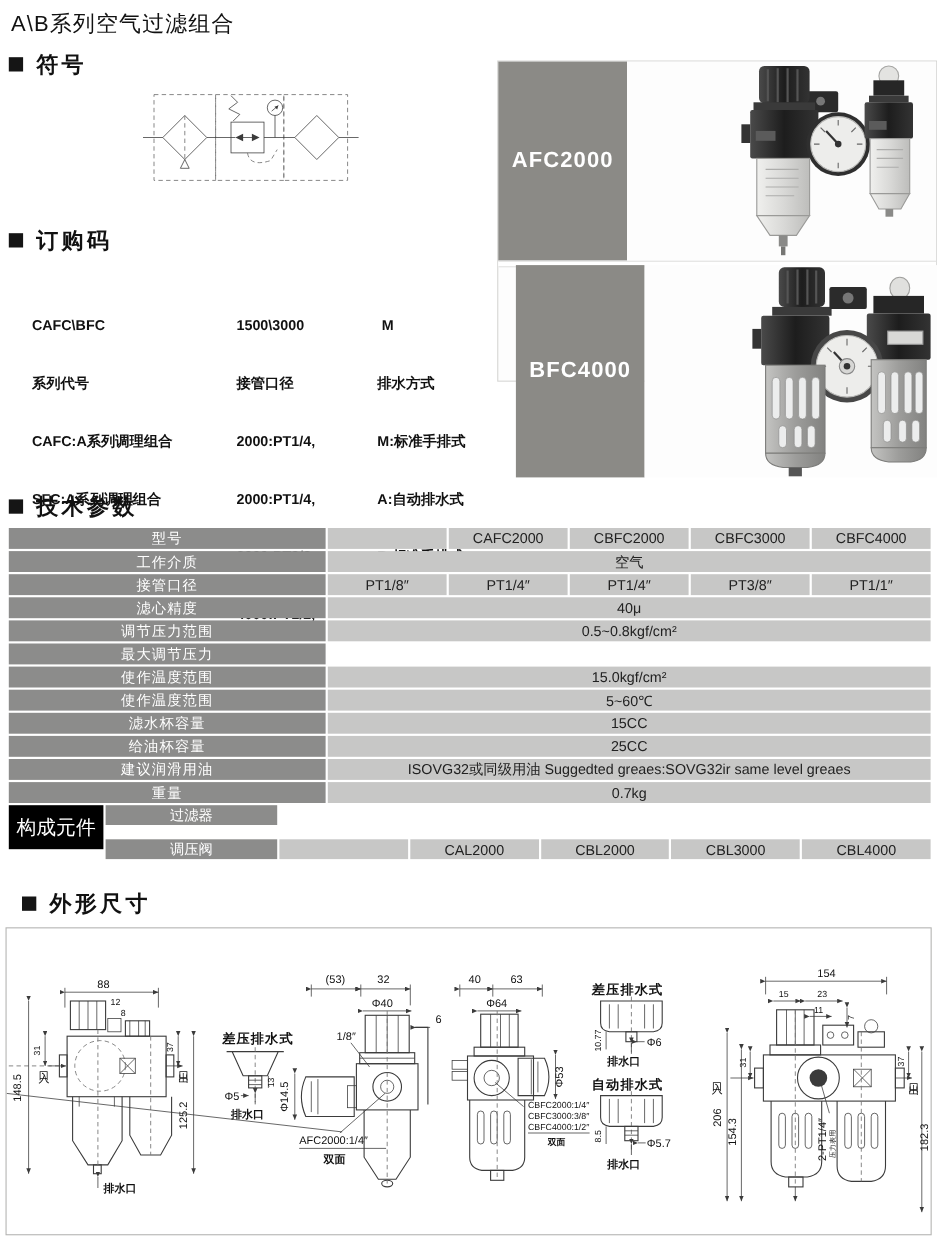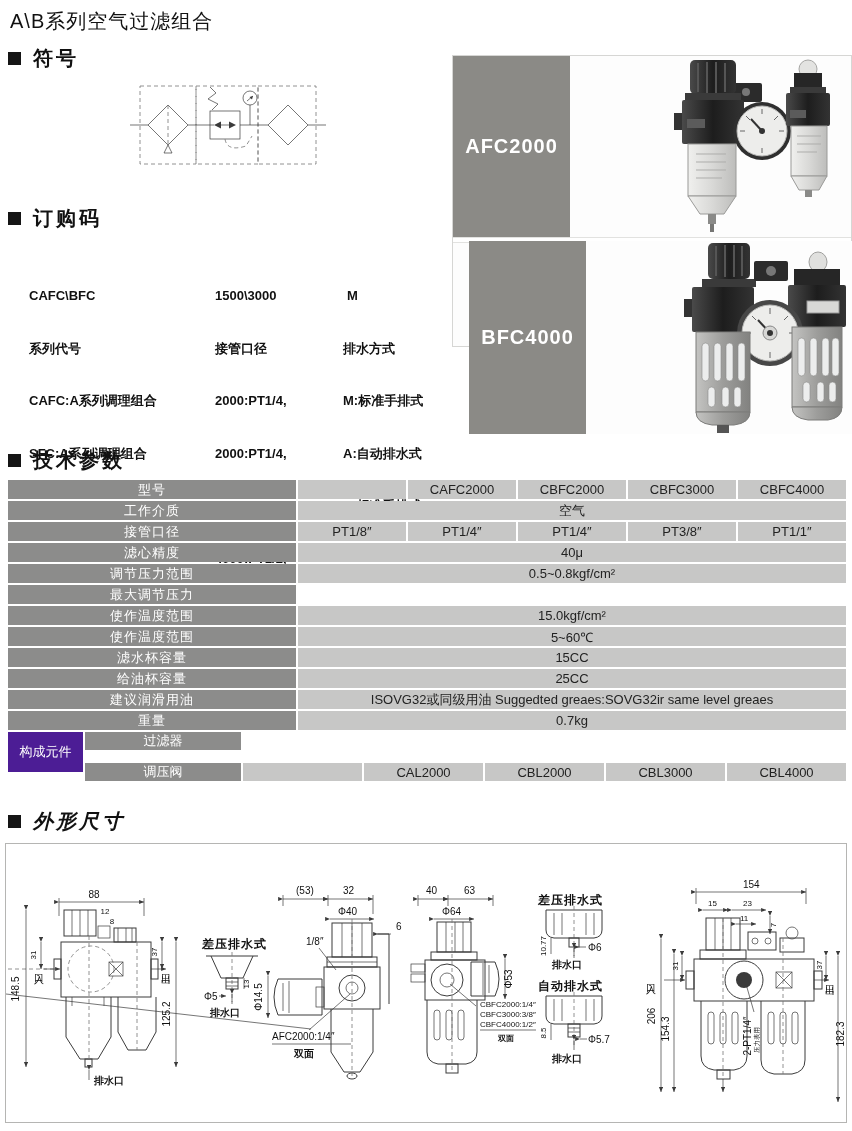--- a/index.html
+++ b/index.html
@@ -16,21 +16,21 @@
   .pdivider{position:absolute;left:0;top:181px;width:398px;height:4px;background:#fff;border-top:1px solid #e2e2e0;border-bottom:1px solid #e2e2e0;}
   
   .ocol{font-size:13px;font-weight:600;line-height:17.5px;white-space:pre;color:#111;}
   
   .ttable{left:8px;top:480px;width:838px;}
   .trow{display:flex;gap:2px;height:19px;margin-bottom:2px;}
   .tlabel{width:288px;background:#8c8c8b;color:#fff;font-size:13px;display:flex;align-items:center;justify-content:center;letter-spacing:1px;flex:0 0 auto;}
   .tcells{flex:1;display:flex;gap:2px;text-align:center;}
   .tcell,.tspan{flex:1;background:#c7c7c6;color:#222;font-size:13px;display:flex;align-items:center;justify-content:center;}
   .tgroup{display:flex;gap:2px;height:40px;}
-  .glabel{width:75px;background:#4c1d95;color:#fff;font-size:13px;display:flex;align-items:center;justify-content:center;flex:0 0 auto;}
+  .glabel{width:86px;background:#000000;color:#fff;font-size:18px;display:flex;align-items:center;justify-content:center;flex:0 0 auto;}
   .gright{flex:1;display:flex;flex-direction:column;gap:13px;}
   .grow{flex:1;display:flex;gap:2px;}
   .gsub{width:156px;background:#8c8c8b;color:#fff;font-size:13px;display:flex;align-items:center;justify-content:center;flex:0 0 auto;}
   
   .dimsbox{left:5px;top:843px;width:842px;height:280px;border:1px solid #b5b5b3;box-sizing:border-box;background:#fff;}
   svg text{font-family:"Liberation Sans",sans-serif;}
   .ln{stroke:#3b3b3b;fill:none;stroke-width:1;}
   .thin{stroke:#3b3b3b;fill:none;stroke-width:.7;}
   .dsh{stroke:#777;stroke-dasharray:4 3;fill:none;stroke-width:.8;}
   .txt{font-size:10px;fill:#111;}
@@ -335,21 +335,21 @@
           <div class="tcell">CAL2000</div>
           <div class="tcell">CBL2000</div>
           <div class="tcell">CBL3000</div>
           <div class="tcell">CBL4000</div>
         </div>
       </div>
     </div>
   </div>
 </div>
 
-<div class="abs sec-h" style="left:8px;top:808px;font-style:italic;">
+<div class="abs sec-h" style="left:20px;top:808px;">
   <span class="sq"></span>
   <span>外形尺寸</span>
 </div>
 
 <div class="abs dimsbox">
 <svg width="840" height="278" viewBox="0 0 840 278">
   <defs>
     <marker id="ar" markerWidth="9" markerHeight="8" refX="7" refY="3" orient="auto">
       <path d="M0,0 L7,3 L0,6 Z" fill="#3b3b3b"></path>
     </marker>

